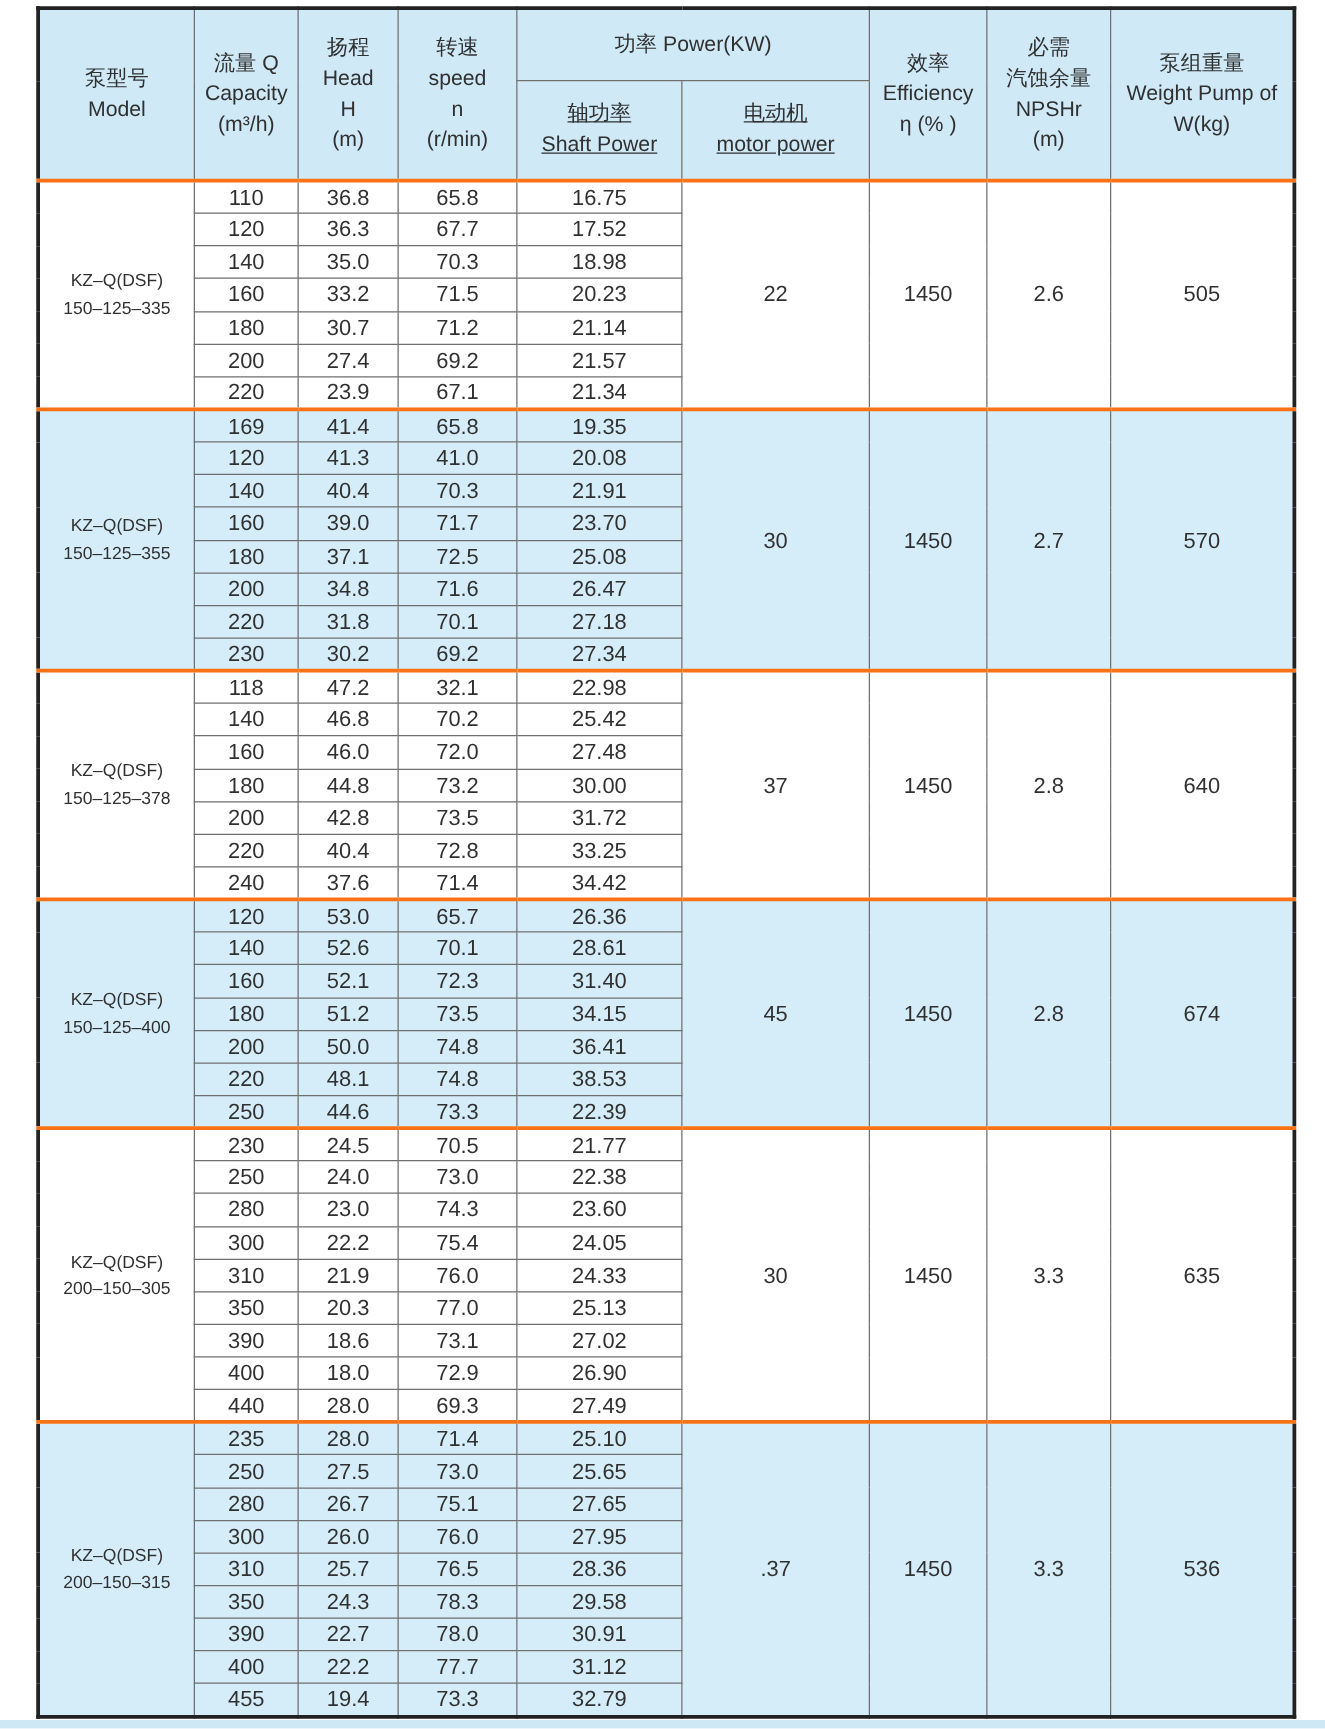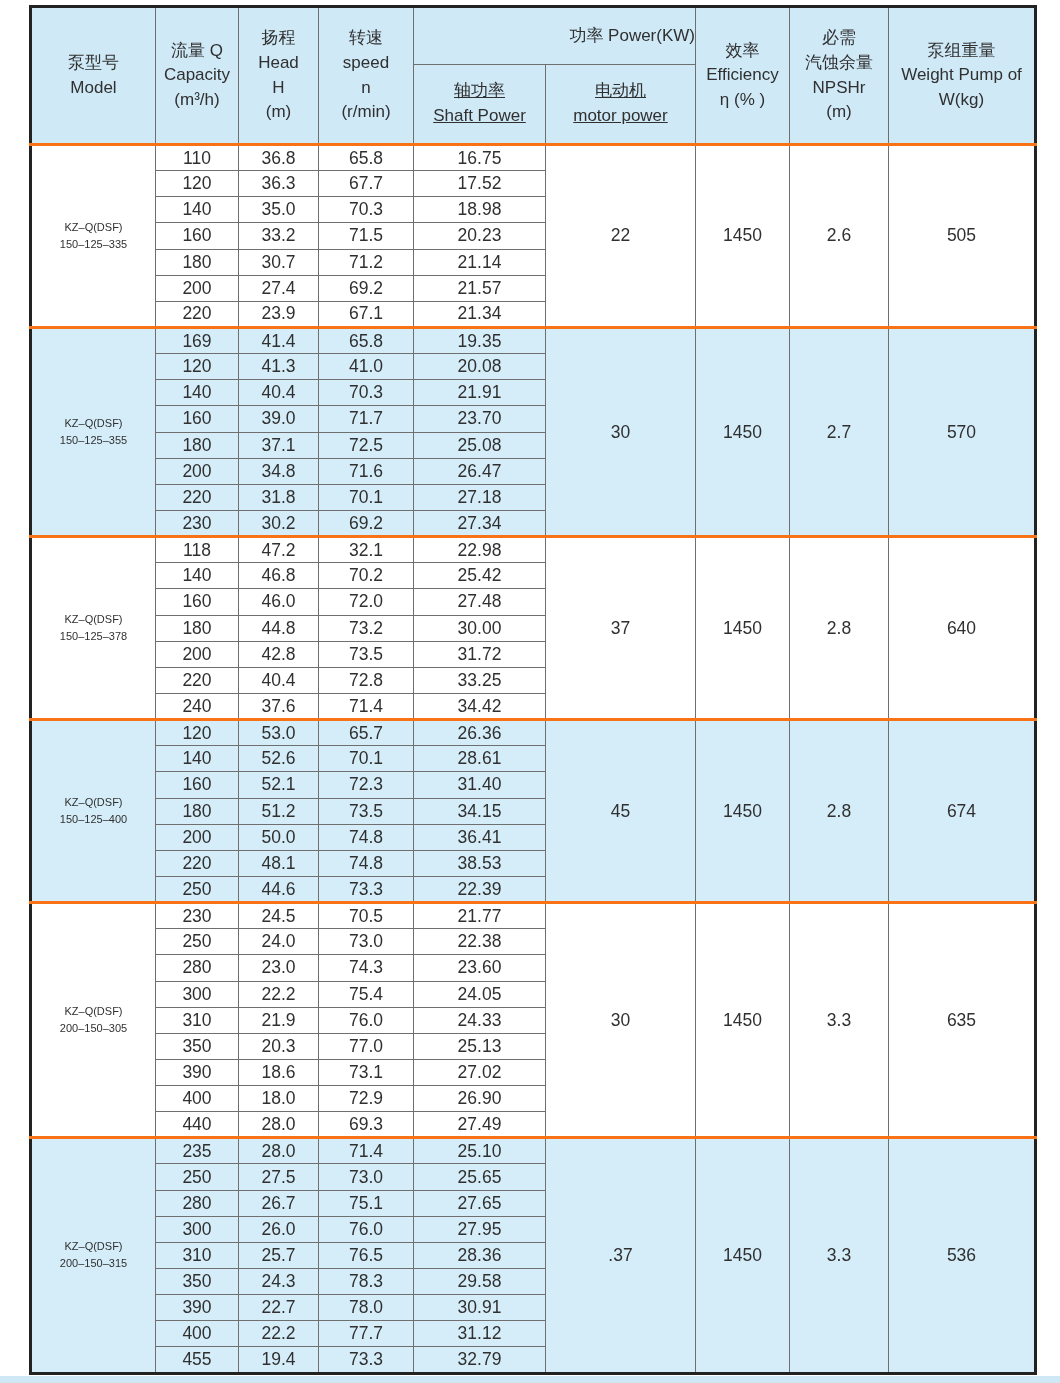--- a/index.html
+++ b/index.html
@@ -34,32 +34,32 @@
     padding: 0;
   }
   thead th {
     background: #cfe9f7;
     font-weight: normal;
     font-size: 17px;
     line-height: 1.45;
     white-space: pre-line;
   }
   thead { border-bottom: 3px solid #222222; }
-  thead tr.h1 th.power-span { height: 56px; text-align: right; }
+  thead tr.h1 th.power-span { height: 56px; }
   thead tr.h2 th { height: 78px; text-decoration: underline; }
   tbody tr { height: 26.15px; }
   tbody td {
     font-size: 17.5px;
     background: #ffffff;
   }
   tbody tr.shaded td { background: #d4edf9; }
   tbody tr.group-first td { border-top: 3px solid #f97316; }
   td.model-cell {
     white-space: pre-line;
-    font-size: 11px;
+    font-size: 14px;
     line-height: 1.55;
   }
   .bottom-strip {
     position: absolute;
     left: 0;
     bottom: 0;
     width: 1060px;
     height: 7px;
     background: #cfe8f6;
   }

